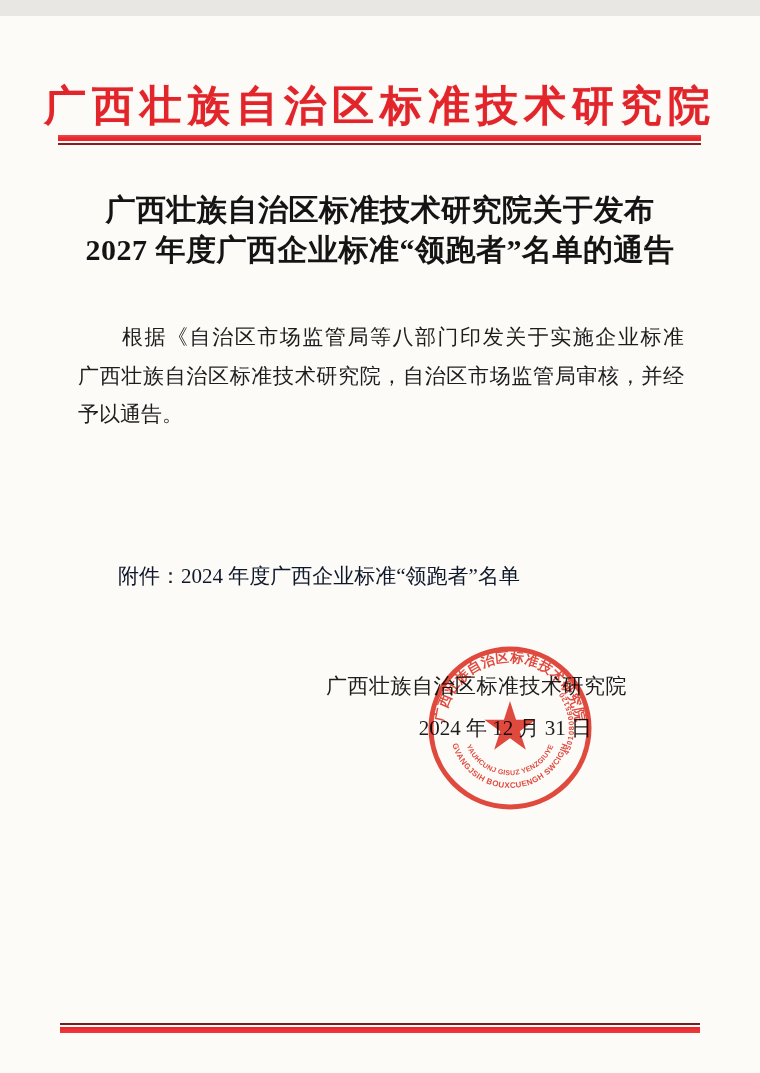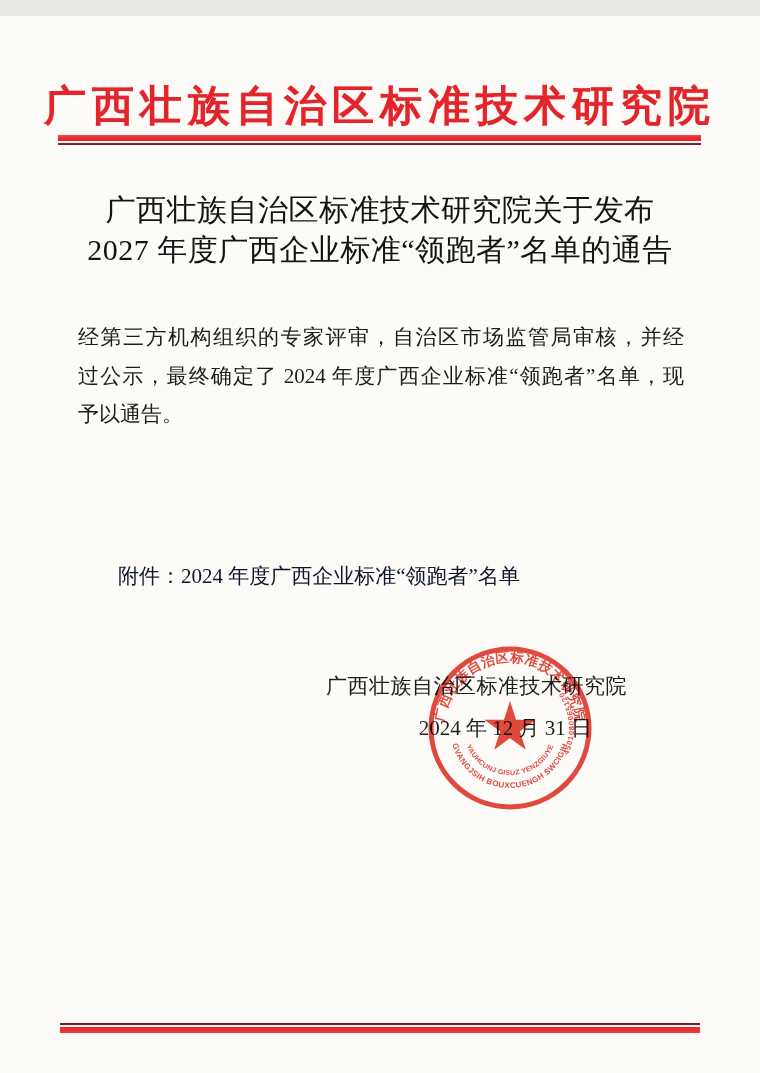--- a/index.html
+++ b/index.html
@@ -23,21 +23,21 @@
     white-space:nowrap;
   }
   .rule-top{position:absolute;left:58px;right:59px;top:119px;}
   .rule-top .band{height:6px;background:linear-gradient(180deg,#ef4a4d,#e8262c 55%,#e8262c);}
   .rule-top .gap{height:2px;}
   .rule-top .thin{height:2px;background:#8a1d20;}
   
   .doc-title{
     position:absolute;top:174px;left:0;right:0;
     text-align:center;
-    font-size:30px;line-height:40px;font-weight:normal;
+    font-size:30px;line-height:40px;font-weight:bold;
     letter-spacing:0.5px;color:#141414;
     white-space:nowrap;
   }
   
   .body-text{
     position:absolute;left:78px;right:76px;top:302px;
     font-size:21px;line-height:38.5px;color:#1d1d1d;
   }
   .body-text .jline{text-align:justify;text-align-last:justify;}
   .body-text .first{text-indent:44px;}
@@ -81,22 +81,22 @@
     <div class="gap"></div>
     <div class="thin"></div>
   </div>
 
   <div class="doc-title">
     <div>广西壮族自治区标准技术研究院关于发布</div>
     <div>2027 年度广西企业标准“领跑者”名单的通告</div>
   </div>
 
   <div class="body-text">
-    <div class="jline">经第三方机构组织的专家评审，自治区市场监管局审核，并经</div>
-    <div class="jline">过公示，最终确定了 2024 年度广西企业标准“领跑者”名单，现</div>
+    <div class="jline first">根据《自治区市场监管局等八部门印发关于实施企业标准</div>
+    <div class="jline">广西壮族自治区标准技术研究院，自治区市场监管局审核，并经</div>
     <div>予以通告。</div>
   </div>
 
   <div class="attachment">附件：2024 年度广西企业标准“领跑者”名单</div>
 
   <div class="sig-org">广西壮族自治区标准技术研究院</div>
 
   <div class="sig-date">2024 年 12 月 31 日</div>
 
   <svg class="seal" viewBox="0 0 184 184" xmlns="http://www.w3.org/2000/svg">

